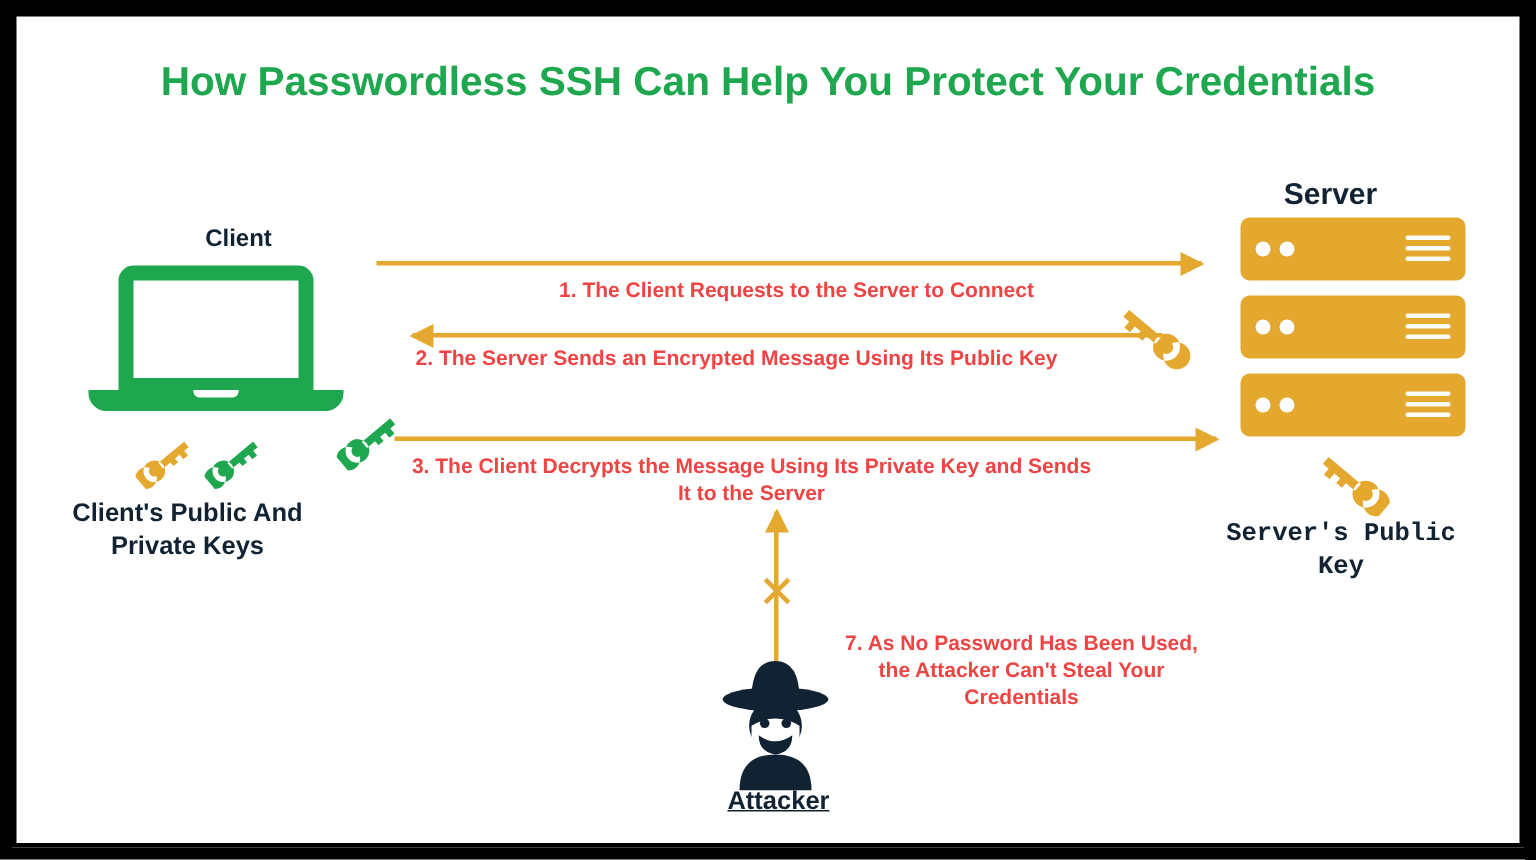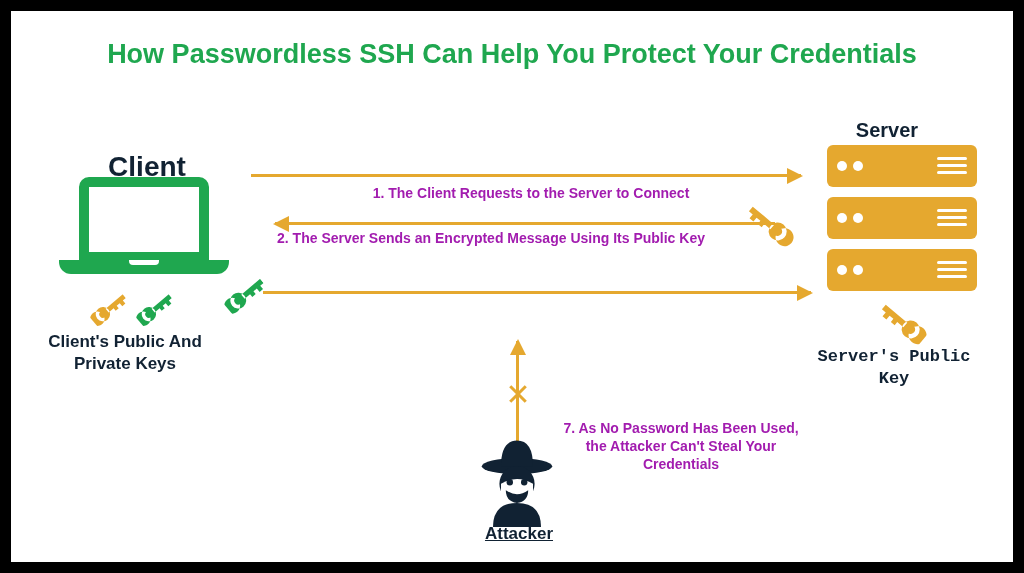--- a/index.html
+++ b/index.html
@@ -24,28 +24,28 @@
     color: #1fa74f;
     font-size: 27px;
     font-weight: bold;
   }
   .label {
     position: absolute;
     color: #123;
     font-weight: bold;
     text-align: center;
   }
-  .client-label { top: 140px; left: 76px; width: 120px; font-size: 28px; }
+  .client-label { top: 140px; left: 88px; width: 120px; font-size: 16px; }
   .server-label { top: 108px; right: 56px; width: 140px; font-size: 20px; }
   .client-keys-label { top: 320px; left: 24px; width: 180px; font-size: 17px; line-height: 1.3; }
   .server-key-label { top: 335px; right: 34px; width: 170px; font-size: 17px; line-height: 1.3; font-family: Liberation Mono, monospace; }
   .attacker-label { bottom: 18px; left: 448px; width: 120px; font-size: 17px; text-decoration: underline; }
   .step {
     position: absolute;
-    color: #a21caf;
+    color: #ef4444;
     font-weight: bold;
     font-size: 14px;
     text-align: center;
   }
   .step1 { top: 174px; left: 300px; width: 440px; }
   .step2 { top: 218px; left: 260px; width: 440px; line-height: 1.3; text-align: center; }
   .step3 { top: 290px; left: 260px; width: 460px; line-height: 1.3; }
   .step4 { top: 408px; left: 550px; width: 240px; line-height: 1.3; }
 
   
@@ -238,20 +238,21 @@
       </svg>
   </div>
   <div class="step step2">2. The Server Sends an Encrypted Message Using Its Public Key</div>
 
   <div class="h-arrow arrow-right arrow3"></div>
   <div class="key key-green key-near-arrow3">
     <svg viewBox="0 0 100 48">
         <path d="M30 24a18 18 0 1 1 0-0.001zM30 6a18 18 0 1 0 0 36 18 18 0 0 0 0-36zm0 9a9 9 0 1 0 0 18 9 9 0 0 0 0-18zM44 18h56v12H90v10h-10V30H70v8H60v-8H44z"></path>
       </svg>
   </div>
+  <div class="step step3">3. The Client Decrypts the Message Using Its Private Key and Sends It to the Server</div>
 
   <div class="v-arrow arrow4"></div>
   <div class="x-mark"></div>
   <div class="step step4">7. As No Password Has Been Used, the Attacker Can't Steal Your Credentials</div>
 
   <div class="attacker">
     <svg viewBox="0 0 100 110">
       <ellipse cx="50" cy="34" rx="44" ry="10" fill="#123"></ellipse>
       <path d="M30 34 Q30 2 50 2 Q70 2 70 34 Z" fill="#123"></path>
       <circle cx="50" cy="56" r="22" fill="#123"></circle>

